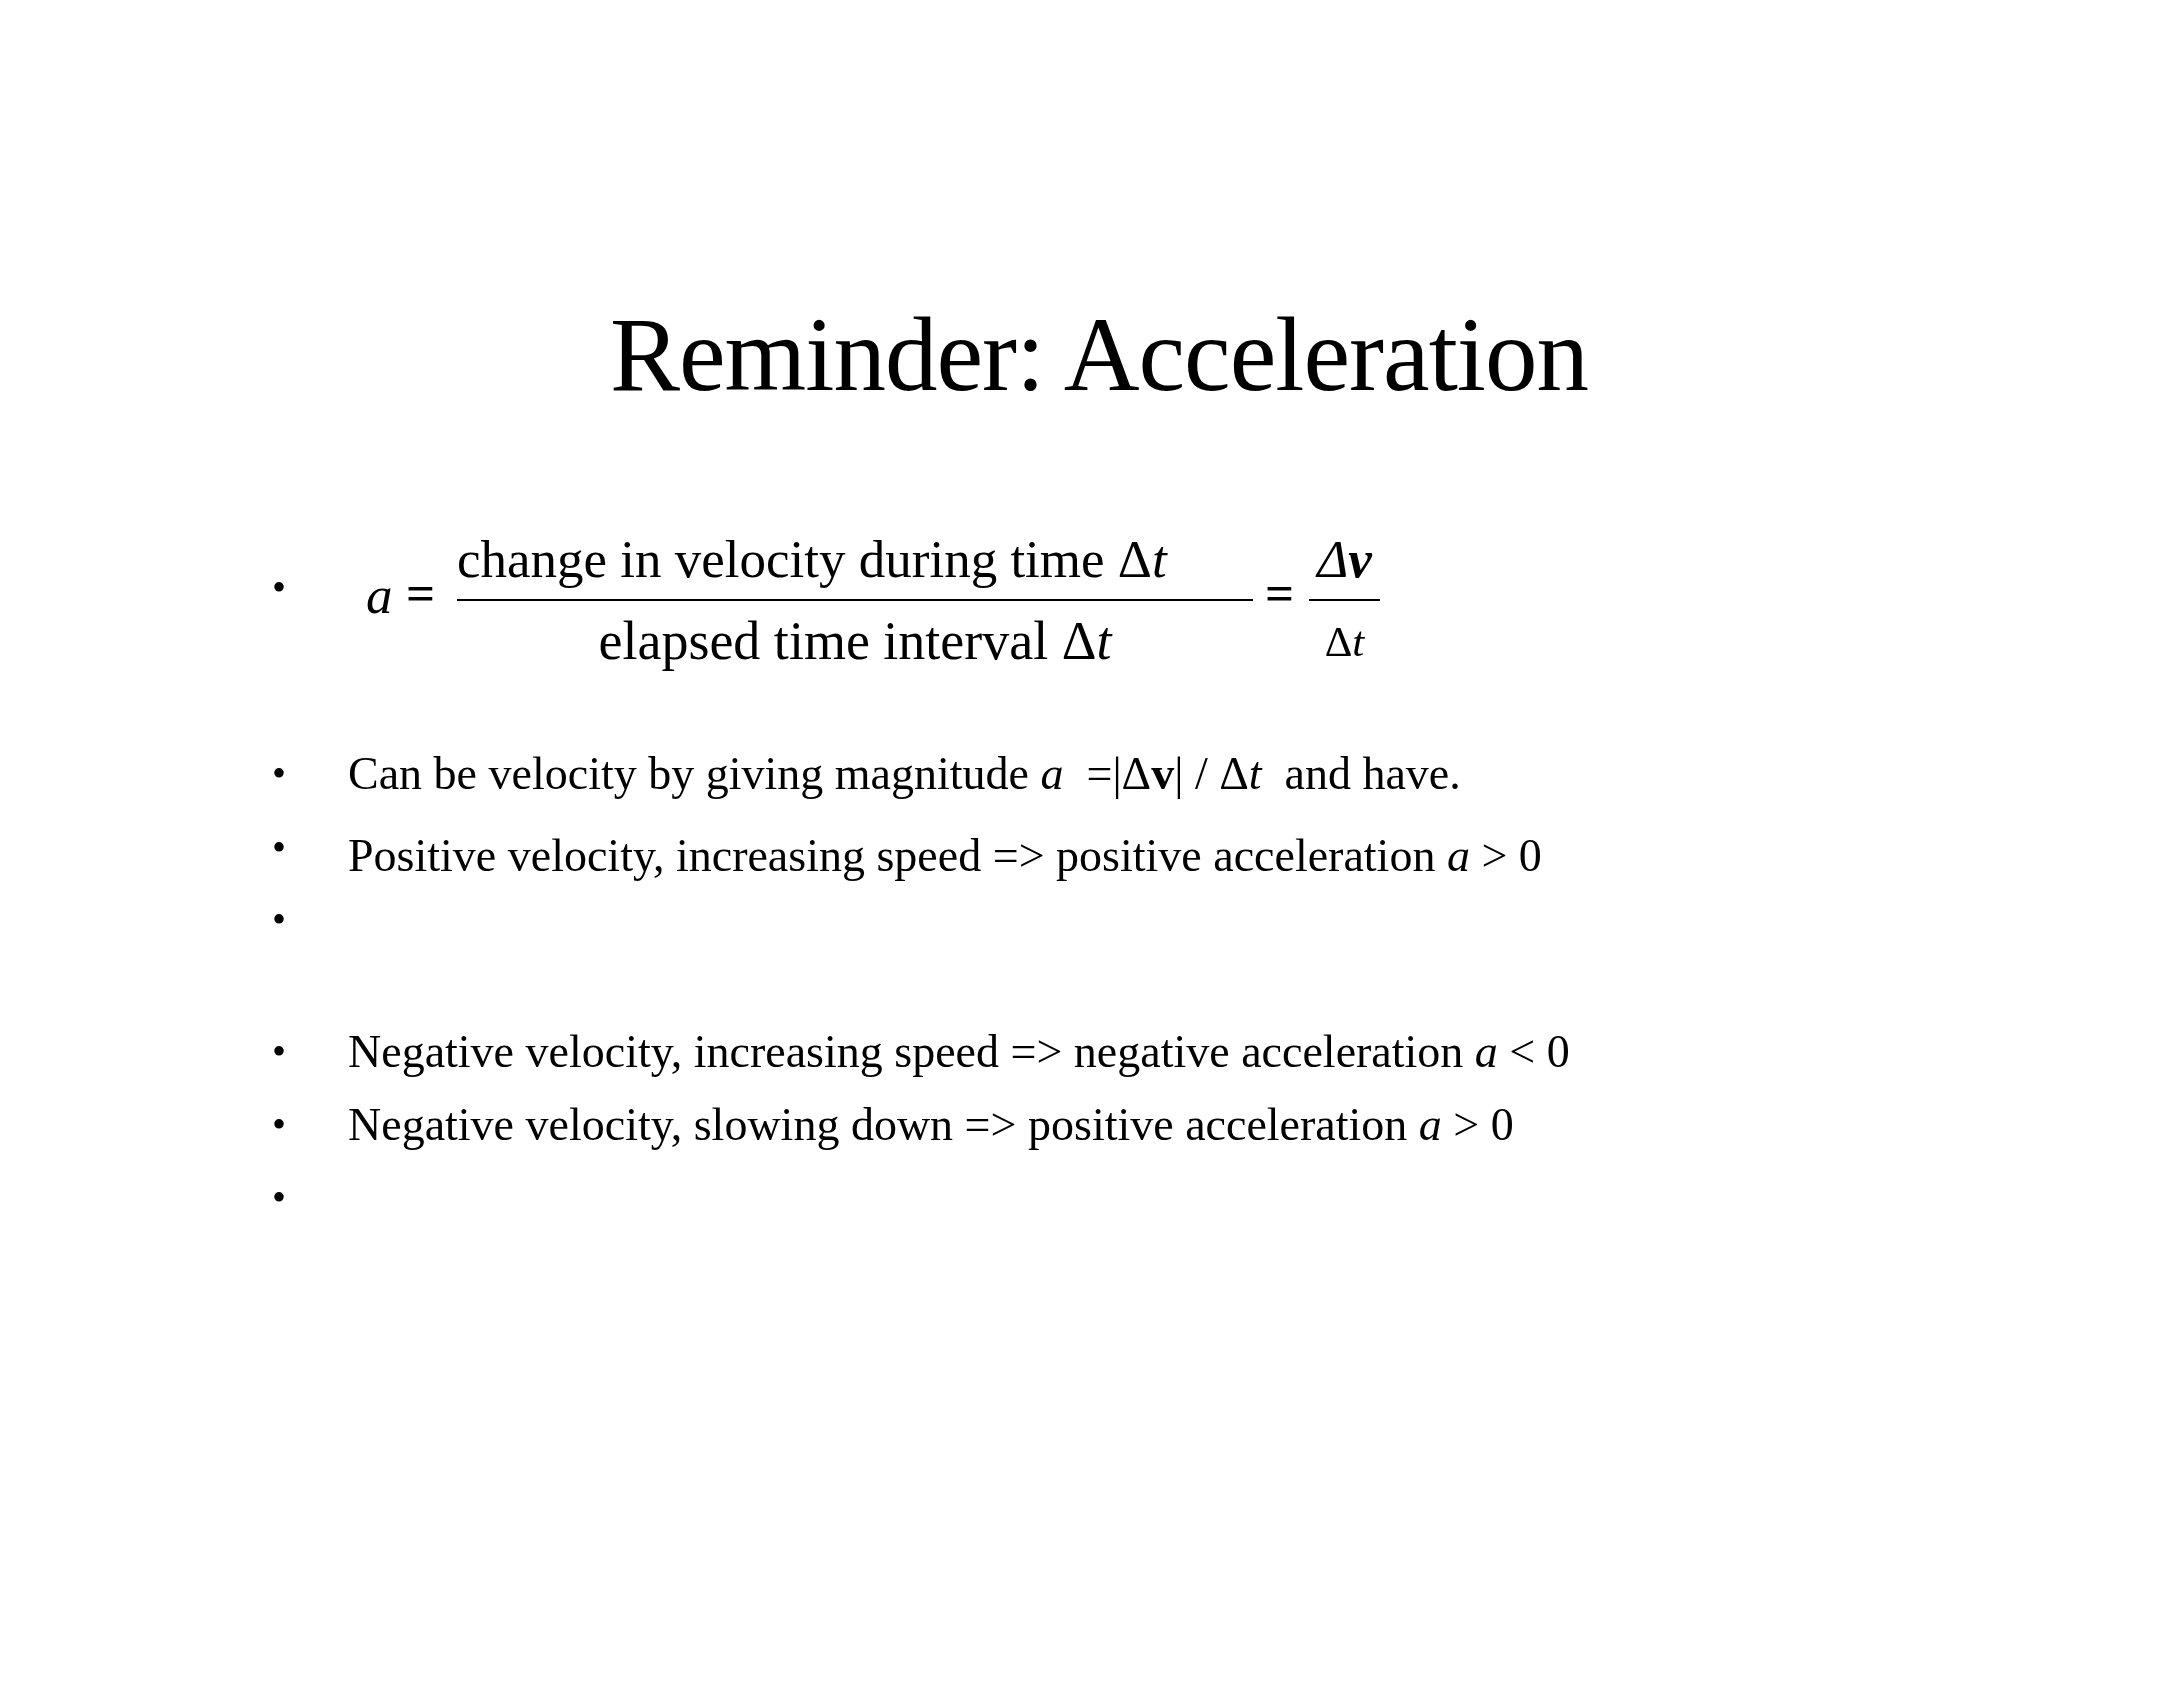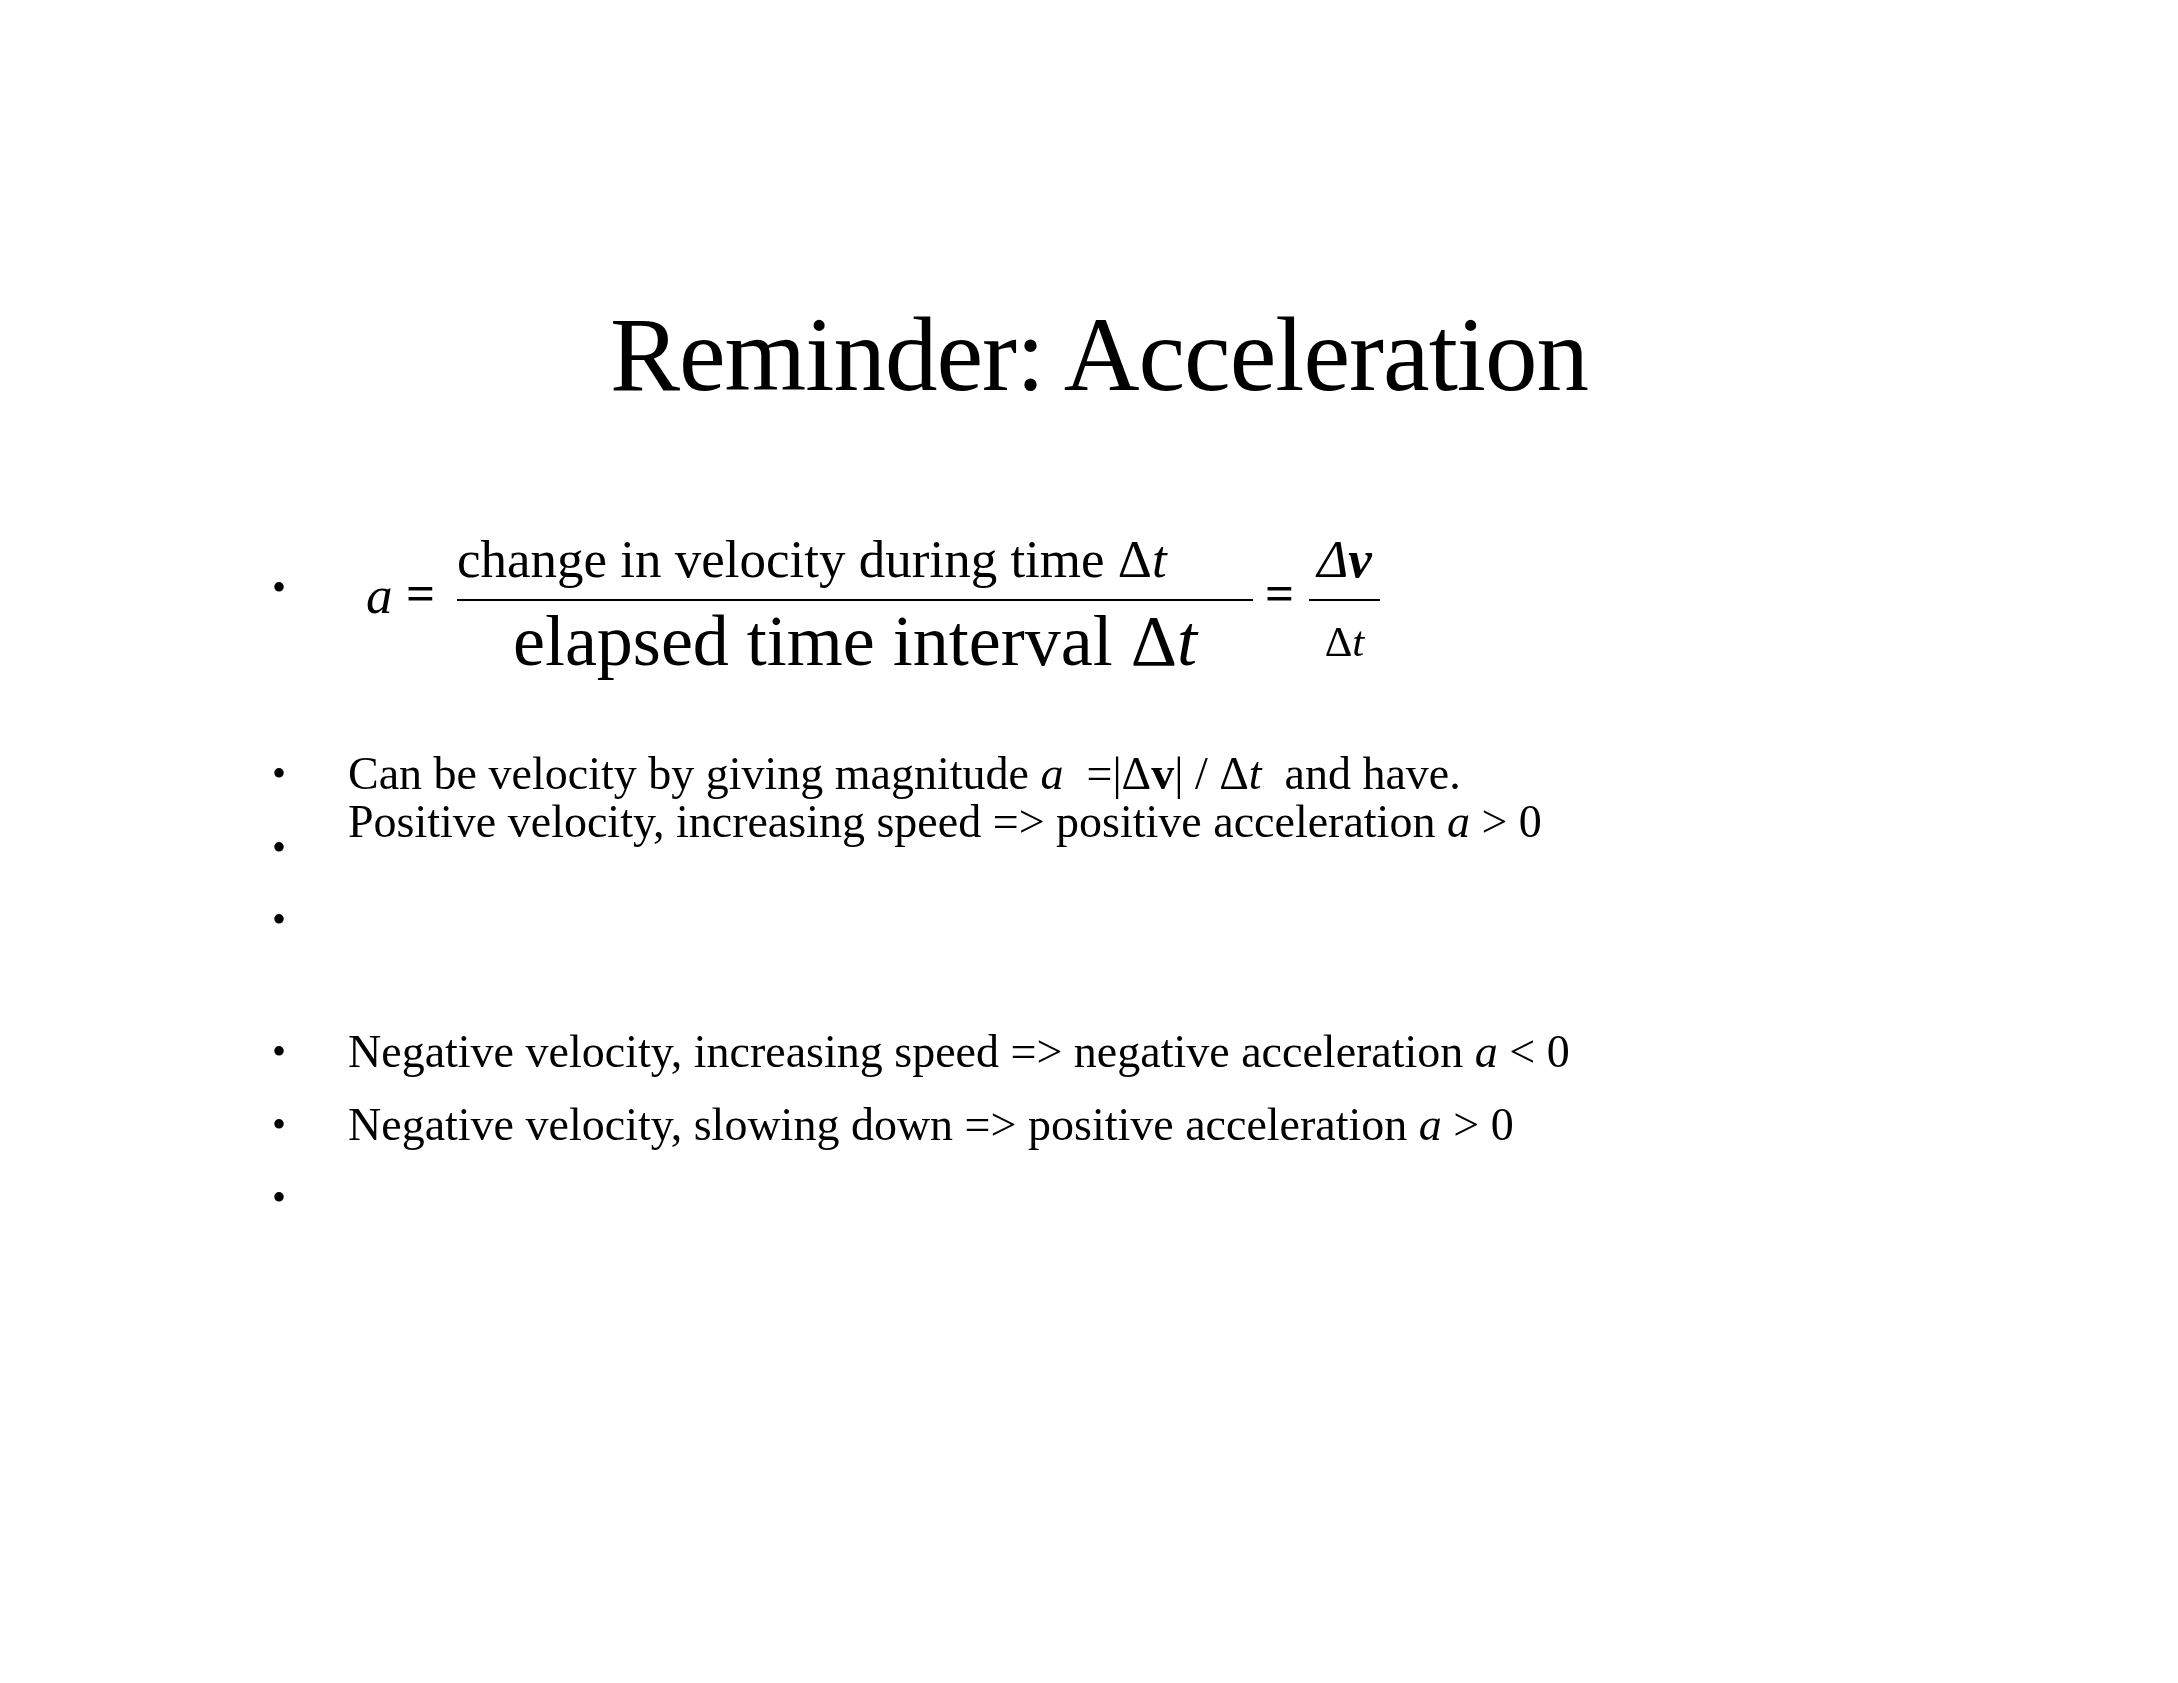--- a/index.html
+++ b/index.html
@@ -79,21 +79,21 @@
       width: 796px;
       height: 2px;
       background: #000000;
     }
     .f-den {
       position: absolute;
       left: 457px;
       width: 796px;
       top: 612px;
       text-align: center;
-      font-size: 72px;
+      font-size: 54px;
       line-height: 59px;
       white-space: nowrap;
       padding-left: 0;
     }
     .f-eq2 {
       position: absolute;
       left: 1265px;
       top: 564px;
       font-size: 51px;
       line-height: 59px;
@@ -157,21 +157,21 @@
     <span class="f-eq2">=</span>
     <div class="f-num2"><span>Δ</span><span class="bd">v</span></div>
     <div class="f-bar2"></div>
     <div class="f-den2"><span>Δ</span><span class="it">t</span></div>
   </div>
 
   <div class="bullet" style="top:754px;">•</div>
   <div class="item-text" style="top:744px;"><span>Can be velocity by giving magnitude </span><span class="it">a</span><span style="white-space:pre">  =|Δ</span><span class="bd">v</span><span>| / Δ</span><span class="it">t</span><span style="white-space:pre">  and have.</span></div>
 
   <div class="bullet" style="top:828px;">•</div>
-  <div class="item-text" style="top:792px;"><span>Positive velocity, increasing speed =&gt; positive acceleration </span><span class="it">a</span><span> &gt; 0</span></div>
+  <div class="item-text" style="top:826px;"><span>Positive velocity, increasing speed =&gt; positive acceleration </span><span class="it">a</span><span> &gt; 0</span></div>
 
   <div class="bullet" style="top:900px;">•</div>
 
   <div class="bullet" style="top:1032px;">•</div>
   <div class="item-text" style="top:1022px;"><span>Negative velocity, increasing speed =&gt; negative acceleration </span><span class="it">a</span><span> &lt; 0</span></div>
 
   <div class="bullet" style="top:1105px;">•</div>
   <div class="item-text" style="top:1095px;"><span>Negative velocity, slowing down =&gt; positive acceleration </span><span class="it">a</span><span> &gt; 0</span></div>
 
   <div class="bullet" style="top:1178px;">•</div>

